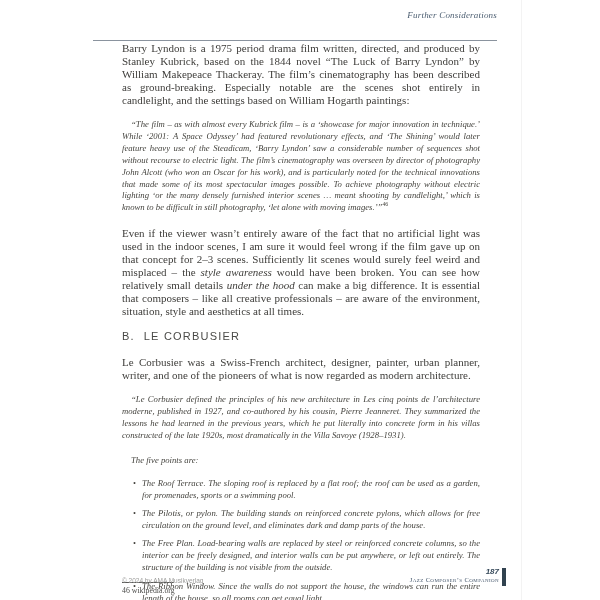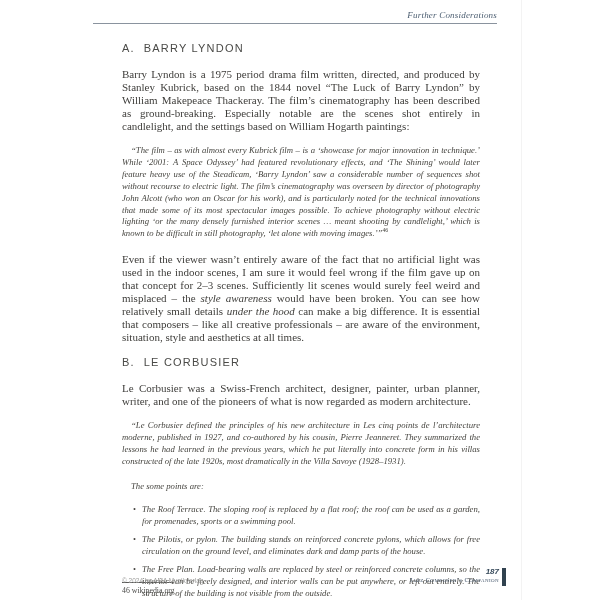--- a/index.html
+++ b/index.html
@@ -8,21 +8,21 @@
     font-family:"Liberation Serif", serif; color:#3e3d3a; overflow:hidden;
   }
   .page-edge {
     position:absolute; top:0; left:521px; width:1px; height:600px;
     background:#f3f3f3;
   }
   
   .running-header {
     position:absolute; top:10px; left:93px; width:404px;
     text-align:right; font-style:italic; font-size:9px; letter-spacing:0.2px;
-    color:#4c5e71; padding-bottom:3px; border-bottom:1px solid #8a939e;
+    color:#4c5e71; padding-bottom:20px; border-bottom:1px solid #8a939e;
   }
   
   .content { position:absolute; top:42px; left:122px; width:358px; }
   .section-heading {
     font-family:"Liberation Sans", sans-serif; font-weight:normal;
     font-size:11px; letter-spacing:1.2px; color:#4a4a47;
     margin:0 0 14px 0;
   }
   .section-heading .prefix { margin-right:9px; }
   .section-heading.second { margin-top:0; }
@@ -75,39 +75,36 @@
 
 <div class="page">
   <div class="page-edge"></div>
 
   <div class="running-header">
     <span>Further Considerations</span>
   </div>
 
   <div class="content">
 
-    <h2 class="section-heading">
-      <span class="prefix">A.</span><span>BARRY LYNDON</span>
-    </h2>
 
     <p class="body-para">Barry Lyndon is a 1975 period drama film written, directed, and produced by Stanley Kubrick, based on the 1844 novel “The Luck of Barry Lyndon” by William Makepeace Thackeray. The film’s cinematography has been described as ground-breaking. Especially notable are the scenes shot entirely in candlelight, and the settings based on William Hogarth paintings:</p>
 
     <p class="quote-para"><span>“The film – as with almost every Kubrick film – is a ‘showcase for major innovation in technique.’ While ‘2001: A Space Odyssey’ had featured revolutionary effects, and ‘The Shining’ would later feature heavy use of the Steadicam, ‘Barry Lyndon’ saw a considerable number of sequences shot without recourse to electric light. The film’s cinematography was overseen by director of photography John Alcott (who won an Oscar for his work), and is particularly noted for the technical innovations that made some of its most spectacular images possible. To achieve photography without electric lighting ‘or the many densely furnished interior scenes … meant shooting by candlelight,’ which is known to be difficult in still photography, ‘let alone with moving images.’”</span><sup>46</sup></p>
 
     <p class="body-para"><span>Even if the viewer wasn’t entirely aware of the fact that no artificial light was used in the indoor scenes, I am sure it would feel wrong if the film gave up on that concept for 2–3 scenes. Sufficiently lit scenes would surely feel weird and misplaced – the </span><span class="inline-italic">style awareness</span><span> would have been broken. You can see how relatively small details </span><span class="inline-italic">under the hood</span><span> can make a big difference. It is essential that composers – like all creative professionals – are aware of the environment, situation, style and aesthetics at all times.</span></p>
 
     <h2 class="section-heading second">
       <span class="prefix">B.</span><span>LE CORBUSIER</span>
     </h2>
 
     <p class="body-para">Le Corbusier was a Swiss-French architect, designer, painter, urban planner, writer, and one of the pioneers of what is now regarded as modern architecture.</p>
 
     <p class="quote-para">“Le Corbusier defined the principles of his new architecture in Les cinq points de l’architecture moderne, published in 1927, and co-authored by his cousin, Pierre Jeanneret. They summarized the lessons he had learned in the previous years, which he put literally into concrete form in his villas constructed of the late 1920s, most dramatically in the Villa Savoye (1928–1931).</p>
 
-    <p class="five-points-label">The some points are:</p>
+    <p class="five-points-label">The five points are:</p>
 
     <ul class="points-list">
       <li>The Roof Terrace. The sloping roof is replaced by a flat roof; the roof can be used as a garden, for promenades, sports or a swimming pool.</li>
       <li>The Pilotis, or pylon. The building stands on reinforced concrete pylons, which allows for free circulation on the ground level, and eliminates dark and damp parts of the house.</li>
       <li>The Free Plan. Load-bearing walls are replaced by steel or reinforced concrete columns, so the interior can be freely designed, and interior walls can be put anywhere, or left out entirely. The structure of the building is not visible from the outside.</li>
       <li>The Ribbon Window. Since the walls do not support the house, the windows can run the entire length of the house, so all rooms can get equal light.</li>
     </ul>
   </div>
 
   <div class="footnote">

